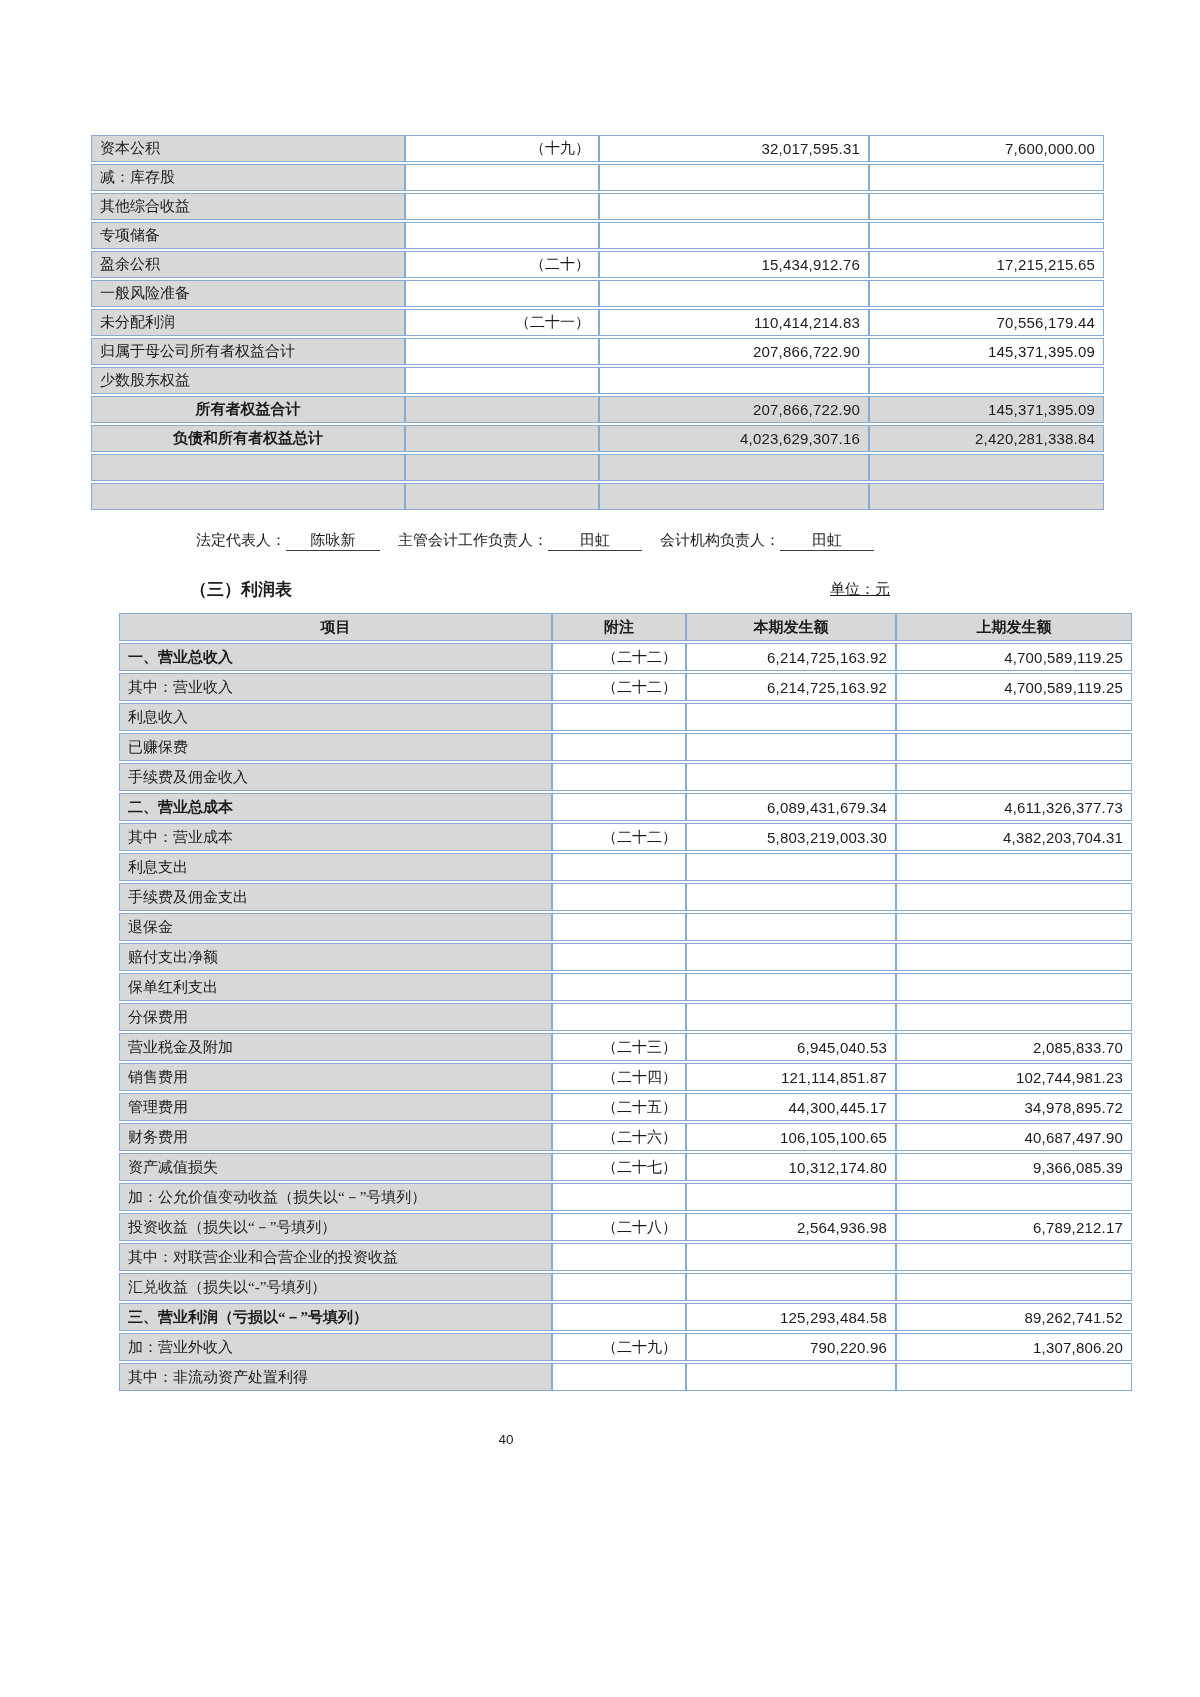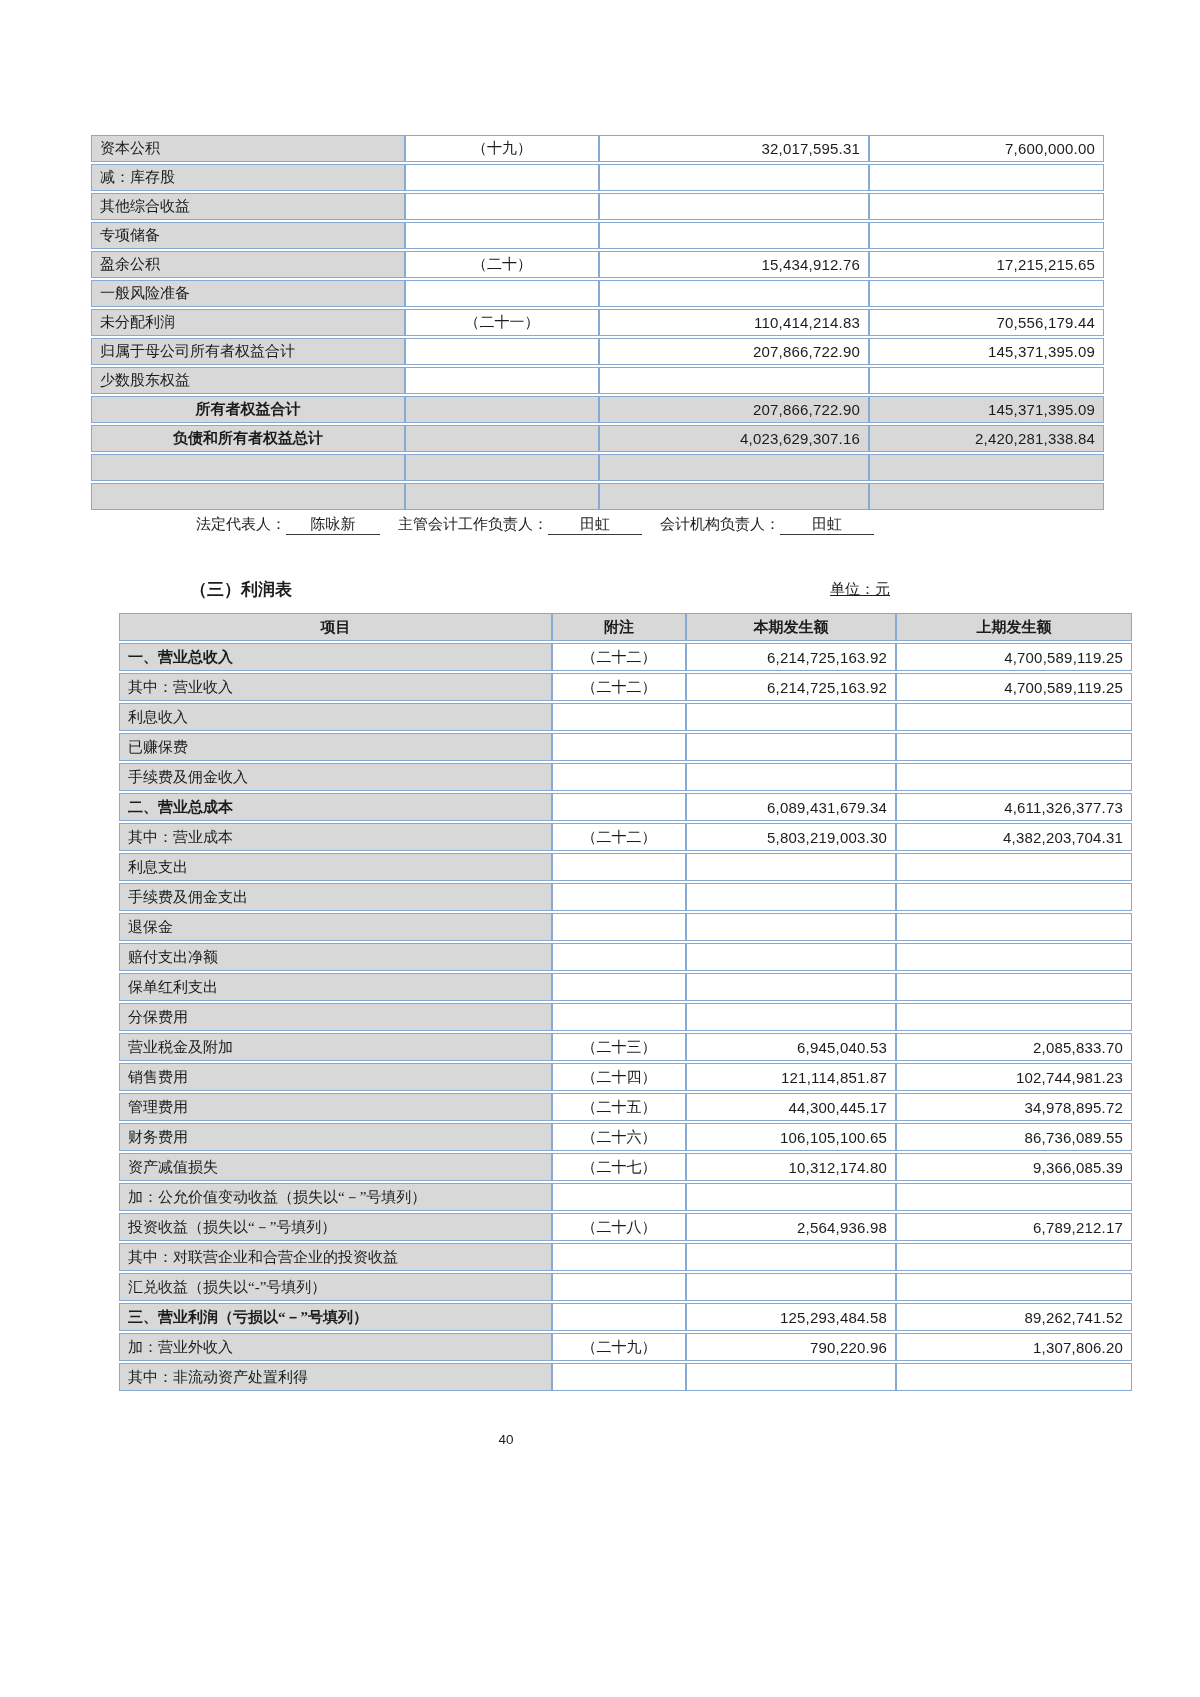--- a/index.html
+++ b/index.html
@@ -33,31 +33,31 @@
   }
   #balance-table td{height:27px;}
   #income-table td, #income-table th{height:28px;}
   th{
     background:#d8d8d8;
     font-weight:bold;
     text-align:center;
   }
   td.label{text-align:left;}
   td.shade{background:#d8d8d8;}
-  td.note{text-align:center;}
+  td.note{text-align:right;}
   td.num{
     text-align:right;
     font-family:"Liberation Sans", sans-serif;
     letter-spacing:0.2px;
   }
   td.bold{font-weight:bold;}
   td.center{text-align:center;}
   .signature{
     position:absolute;
-    top:515px;left:196px;
+    top:531px;left:196px;
     font-size:15px;
     white-space:nowrap;
   }
   .sig-label{margin-left:18px;}
   .sig-label:first-child{margin-left:0;}
   .sig-name{
     display:inline-block;
     min-width:62px;
     text-align:center;
     border-bottom:1.5px solid #3a3a3a;
@@ -295,21 +295,21 @@
         <tr>
           <td class="label shade">管理费用</td>
           <td class="note">（二十五）</td>
           <td class="num">44,300,445.17</td>
           <td class="num">34,978,895.72</td>
         </tr>
         <tr>
           <td class="label shade">财务费用</td>
           <td class="note">（二十六）</td>
           <td class="num">106,105,100.65</td>
-          <td class="num">86,736,089.55</td>
+          <td class="num">40,687,497.90</td>
         </tr>
         <tr>
           <td class="label shade">资产减值损失</td>
           <td class="note">（二十七）</td>
           <td class="num">10,312,174.80</td>
           <td class="num">9,366,085.39</td>
         </tr>
         <tr>
           <td class="label shade">加：公允价值变动收益（损失以“－”号填列）</td>
           <td class="note"></td>

